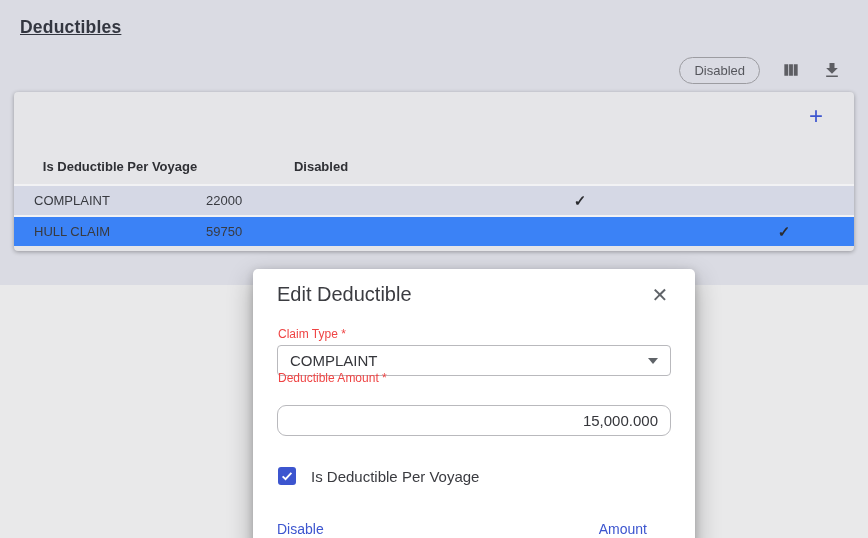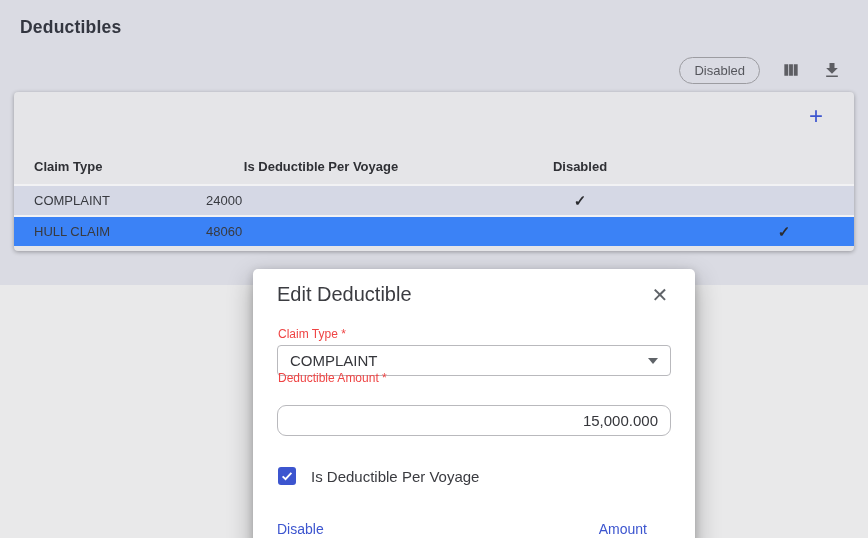--- a/index.html
+++ b/index.html
@@ -13,20 +13,21 @@
 
   
   .top-section {
     position: absolute; left: 0; top: 0; width: 868px; height: 285px;
     background: #dadbe3;
   }
   .page-title {
     position: absolute; left: 20px; top: 17px;
     font-size: 17.5px; font-weight: 700; color: #333640;
     letter-spacing: .2px;
+    text-decoration: underline;
   }
   .toolbar {
     position: absolute; top: 56px; right: 26px;
     display: flex; align-items: center; gap: 21px; height: 28px;
   }
   .pill-btn {
     height: 27px; padding: 0 14px; border: 1px solid #9c9ca1;
     border-radius: 14px; background: transparent;
     font-size: 13px; color: #55565c; font-family: inherit;
     display: flex; align-items: center; cursor: pointer;
@@ -148,39 +149,38 @@
         </svg>
     </span>
   </div>
 
   <div class="card">
     <div class="card-toolbar">
       <button class="add-btn">+</button>
     </div>
 
     <div class="grid-row thead">
-      <div class="th">Claim Type</div>
       <div class="th col-center">Is Deductible Per Voyage</div>
       <div class="th col-center">Disabled</div>
     </div>
 
     <div class="grid-row trow selected">
       <div>COMPLAINT</div>
-      <div>24000</div>
+      <div>22000</div>
       <div class="col-center">
         <span class="check-glyph">✓</span>
       </div>
       <div class="col-center">
         <span class="check-glyph" style="visibility: hidden;">✓</span>
       </div>
     </div>
 
     <div class="grid-row trow plain">
       <div>HULL CLAIM</div>
-      <div>48060</div>
+      <div>59750</div>
       <div class="col-center">
         <span class="check-glyph" style="visibility: hidden;">✓</span>
       </div>
       <div class="col-center">
         <span class="check-glyph">✓</span>
       </div>
     </div>
   </div>
 </div>
 

